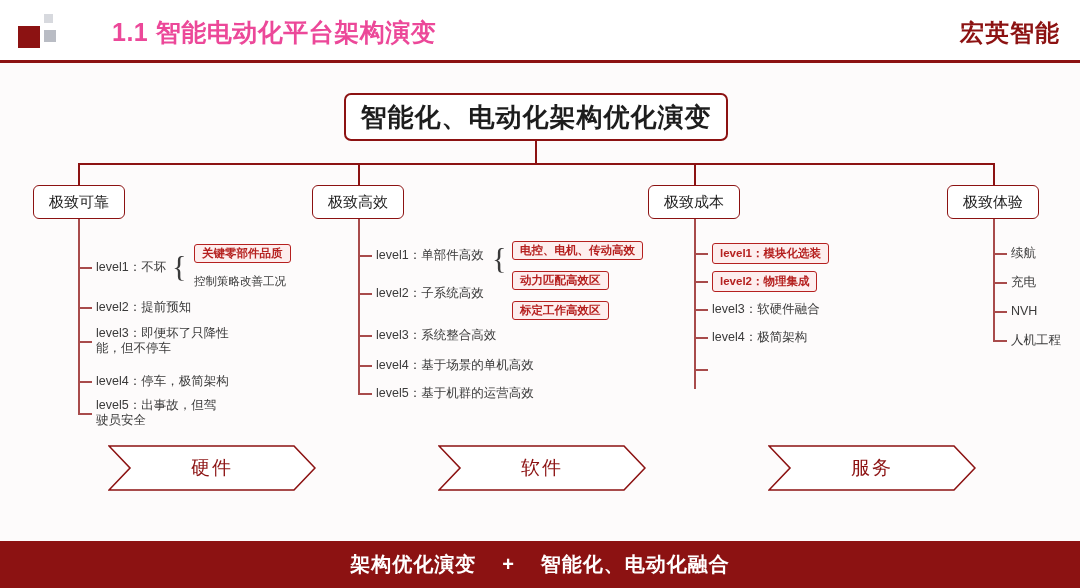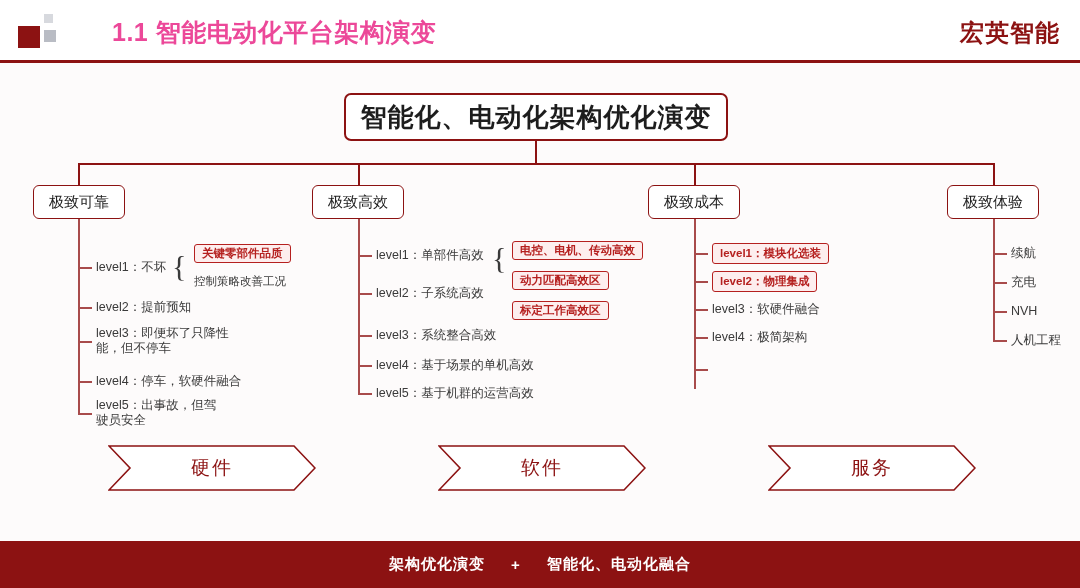--- a/index.html
+++ b/index.html
@@ -100,21 +100,21 @@
     font-size:19px; color:#8c1212; font-weight:normal; letter-spacing:2px;
   }
   .chev svg { position:absolute; left:0; top:0; }
   .chev span { position:relative; z-index:2; }
 
   
   .footer {
     position:absolute; left:0; top:541px; width:1080px; height:47px;
     background:#8c1212;
     display:flex; align-items:center; justify-content:center;
-    color:#ffffff; font-size:15px; font-weight:bold; letter-spacing:1px;
+    color:#ffffff; font-size:20px; font-weight:bold; letter-spacing:1px;
   }
   .footer .plus { margin:0 26px; font-weight:bold; }
 </style>
 </head>
 <body>
 
 <div class="header">
   <div class="logo-squares">
     <div class="sq big"></div>
     <div class="sq small1"></div>
@@ -142,21 +142,21 @@
   <div class="ln v thin" style="left:78px; top:156px; height:194px;"></div>
   <div class="ln h thin" style="left:78px; top:204px; width:14px;"></div>
   <div class="ln h thin" style="left:78px; top:244px; width:14px;"></div>
   <div class="ln h thin" style="left:78px; top:278px; width:14px;"></div>
   <div class="ln h thin" style="left:78px; top:318px; width:14px;"></div>
   <div class="ln h thin" style="left:78px; top:350px; width:14px;"></div>
 
   <div class="leaf" style="left:96px; top:197px;">level1：不坏</div>
   <div class="leaf" style="left:96px; top:237px;">level2：提前预知</div>
   <div class="leaf wrap" style="left:96px; top:263px; width:135px;">level3：即便坏了只降性能，但不停车</div>
-  <div class="leaf" style="left:96px; top:311px;">level4：停车，软硬件融合</div>
+  <div class="leaf" style="left:96px; top:311px;">level4：停车，极简架构</div>
   <div class="leaf wrap" style="left:96px; top:335px; width:125px;">level5：出事故，但驾驶员安全</div>
 
   <div class="brace" style="left:172px; top:188px;">{</div>
   <div class="tag" style="left:194px; top:181px;">关键零部件品质</div>
   <div class="plain-note" style="left:194px; top:211px;">控制策略改善工况</div>
 
   <div class="pill" style="left:312px; top:122px; width:92px;">极致高效</div>
   <div class="ln v thin" style="left:358px; top:156px; height:174px;"></div>
   <div class="ln h thin" style="left:358px; top:192px; width:14px;"></div>
   <div class="ln h thin" style="left:358px; top:230px; width:14px;"></div>

